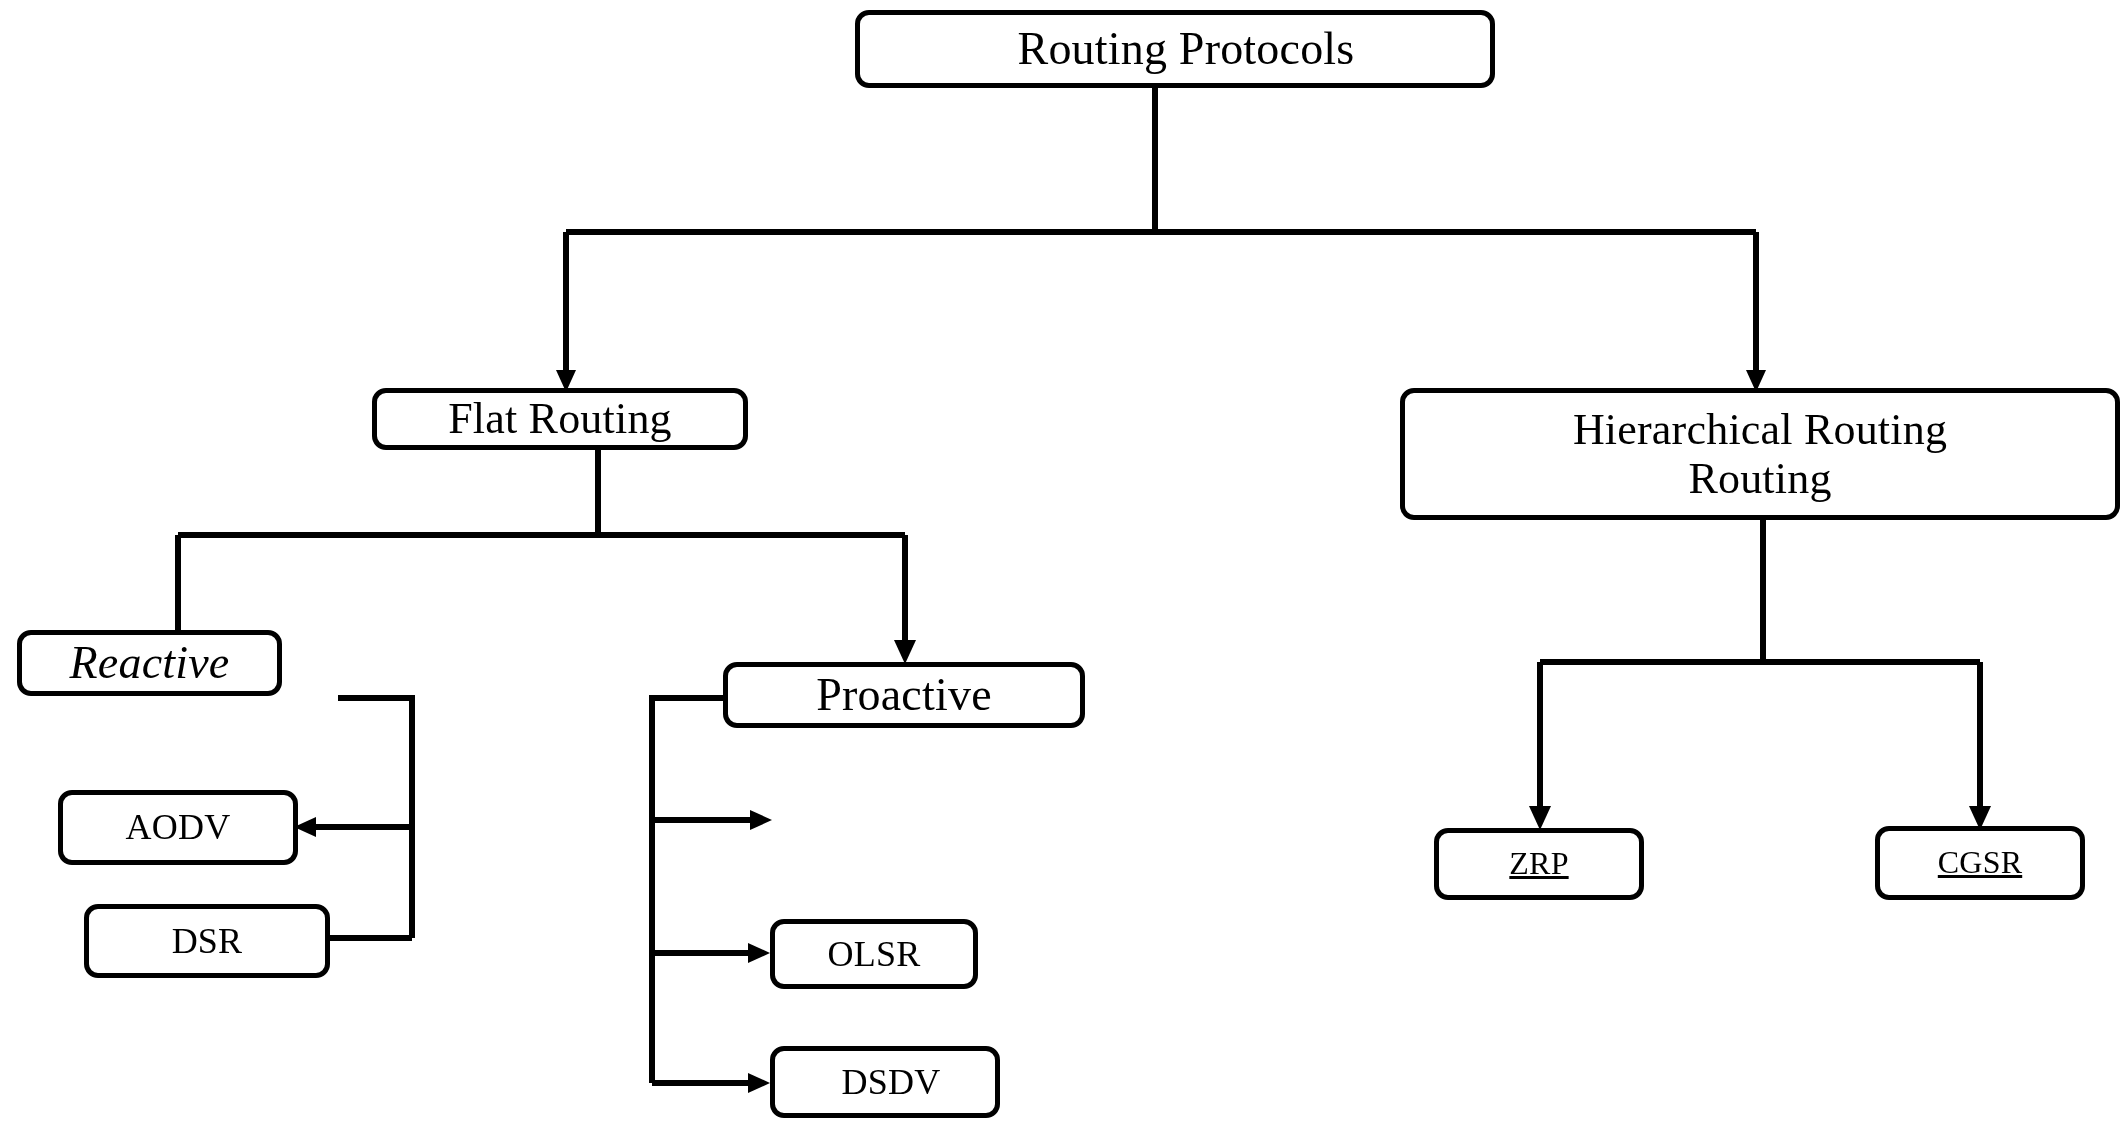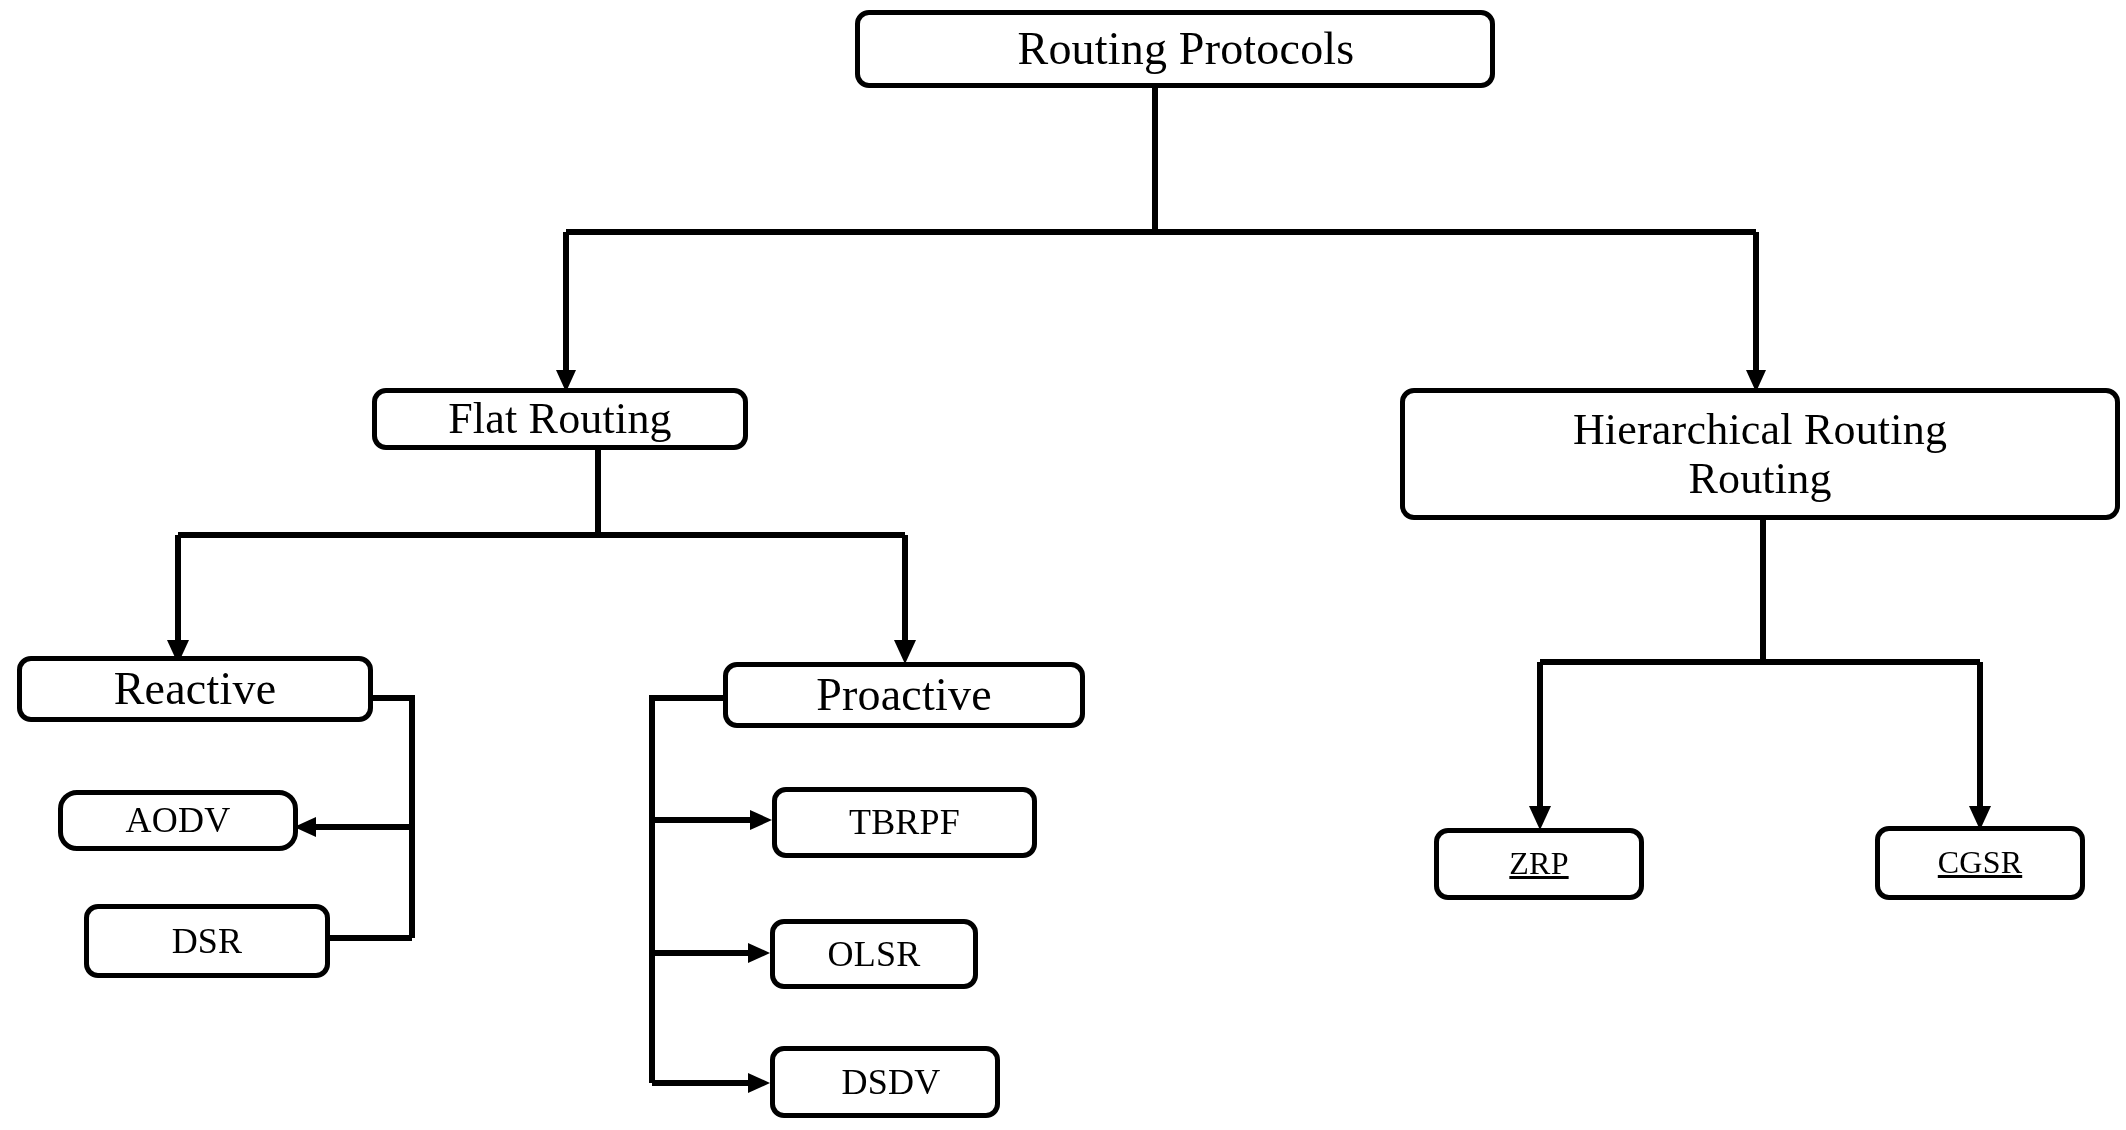--- a/index.html
+++ b/index.html
@@ -112,39 +112,36 @@
 
   <div class="node-box size-l2" style="left:372px; top:388px; width:376px; height:62px;">
     <span class="node-label">Flat Routing</span>
   </div>
 
   <div class="node-box size-l2" style="left:1400px; top:388px; width:720px; height:132px;">
     <span class="node-label">Hierarchical Routing
 Routing</span>
   </div>
 
-  <div class="node-box size-l3" style="left:17px; top:656px; width:356px; height:66px;">
+  <div class="node-box size-l3" style="left:17px; top:630px; width:265px; height:66px;font-style:italic;">
     <span class="node-label">Reactive</span>
   </div>
 
   <div class="node-box size-l3" style="left:723px; top:662px; width:362px; height:66px;">
     <span class="node-label">Proactive</span>
   </div>
 
-  <div class="node-box size-leaf" style="left:58px; top:790px; width:240px; height:61px;border-radius:19px;">
+  <div class="node-box size-leaf" style="left:58px; top:790px; width:240px; height:75px;">
     <span class="node-label">AODV</span>
   </div>
 
   <div class="node-box size-leaf" style="left:84px; top:904px; width:246px; height:74px;">
     <span class="node-label">DSR</span>
   </div>
 
-  <div class="node-box size-leaf" style="left:772px; top:787px; width:265px; height:71px;">
-    <span class="node-label">TBRPF</span>
-  </div>
 
   <div class="node-box size-leaf" style="left:770px; top:919px; width:208px; height:70px;">
     <span class="node-label">OLSR</span>
   </div>
 
   <div class="node-box size-leaf" style="left:770px; top:1046px; width:230px; height:72px;padding-left:12px;">
     <span class="node-label">DSDV</span>
   </div>
 
   <div class="node-box size-leaf-h" style="left:1434px; top:828px; width:210px; height:72px;">

